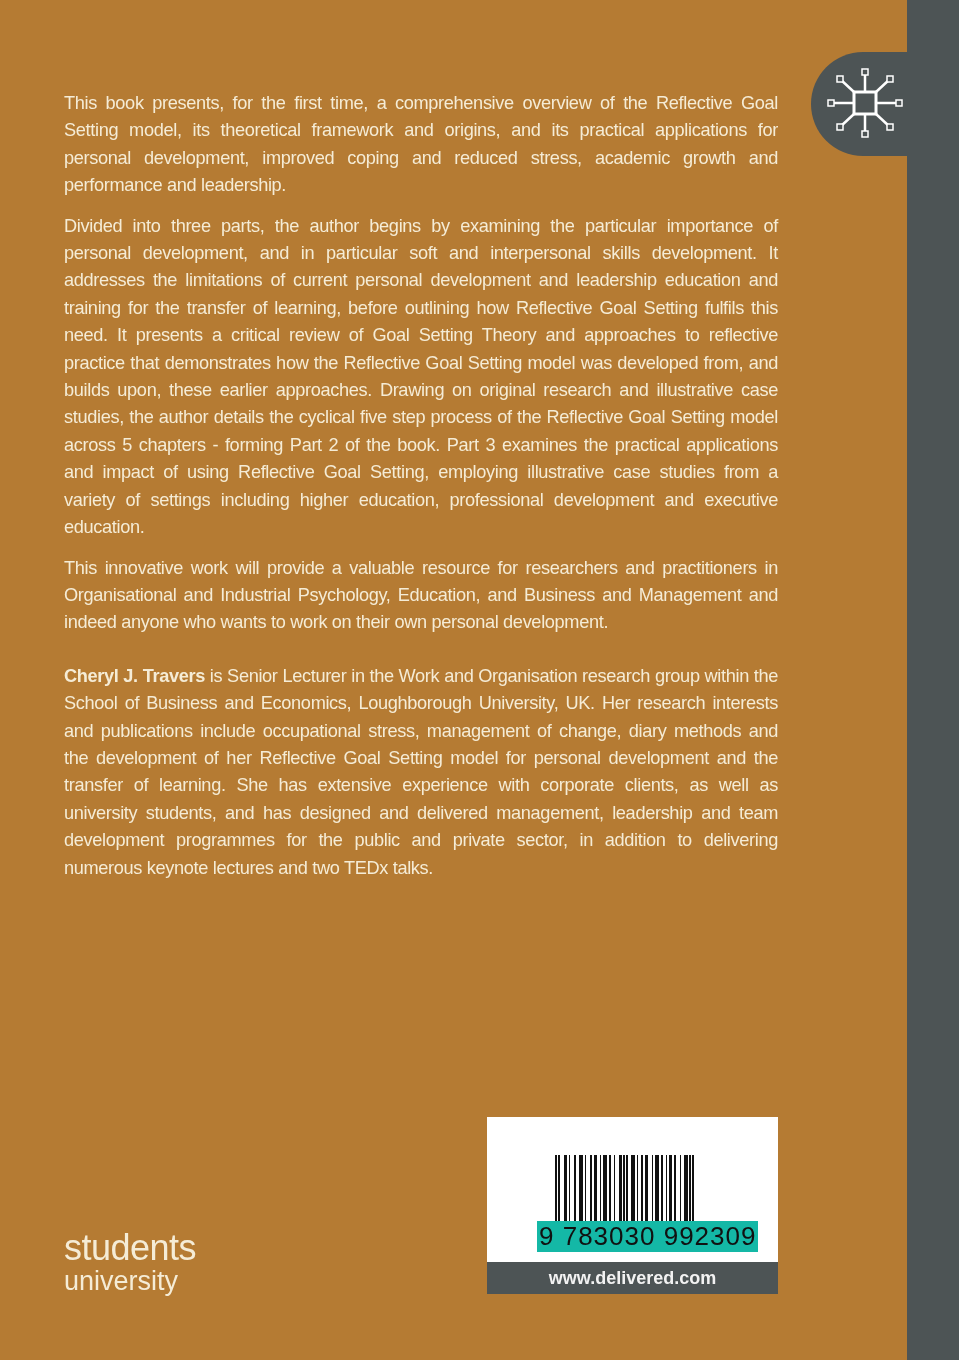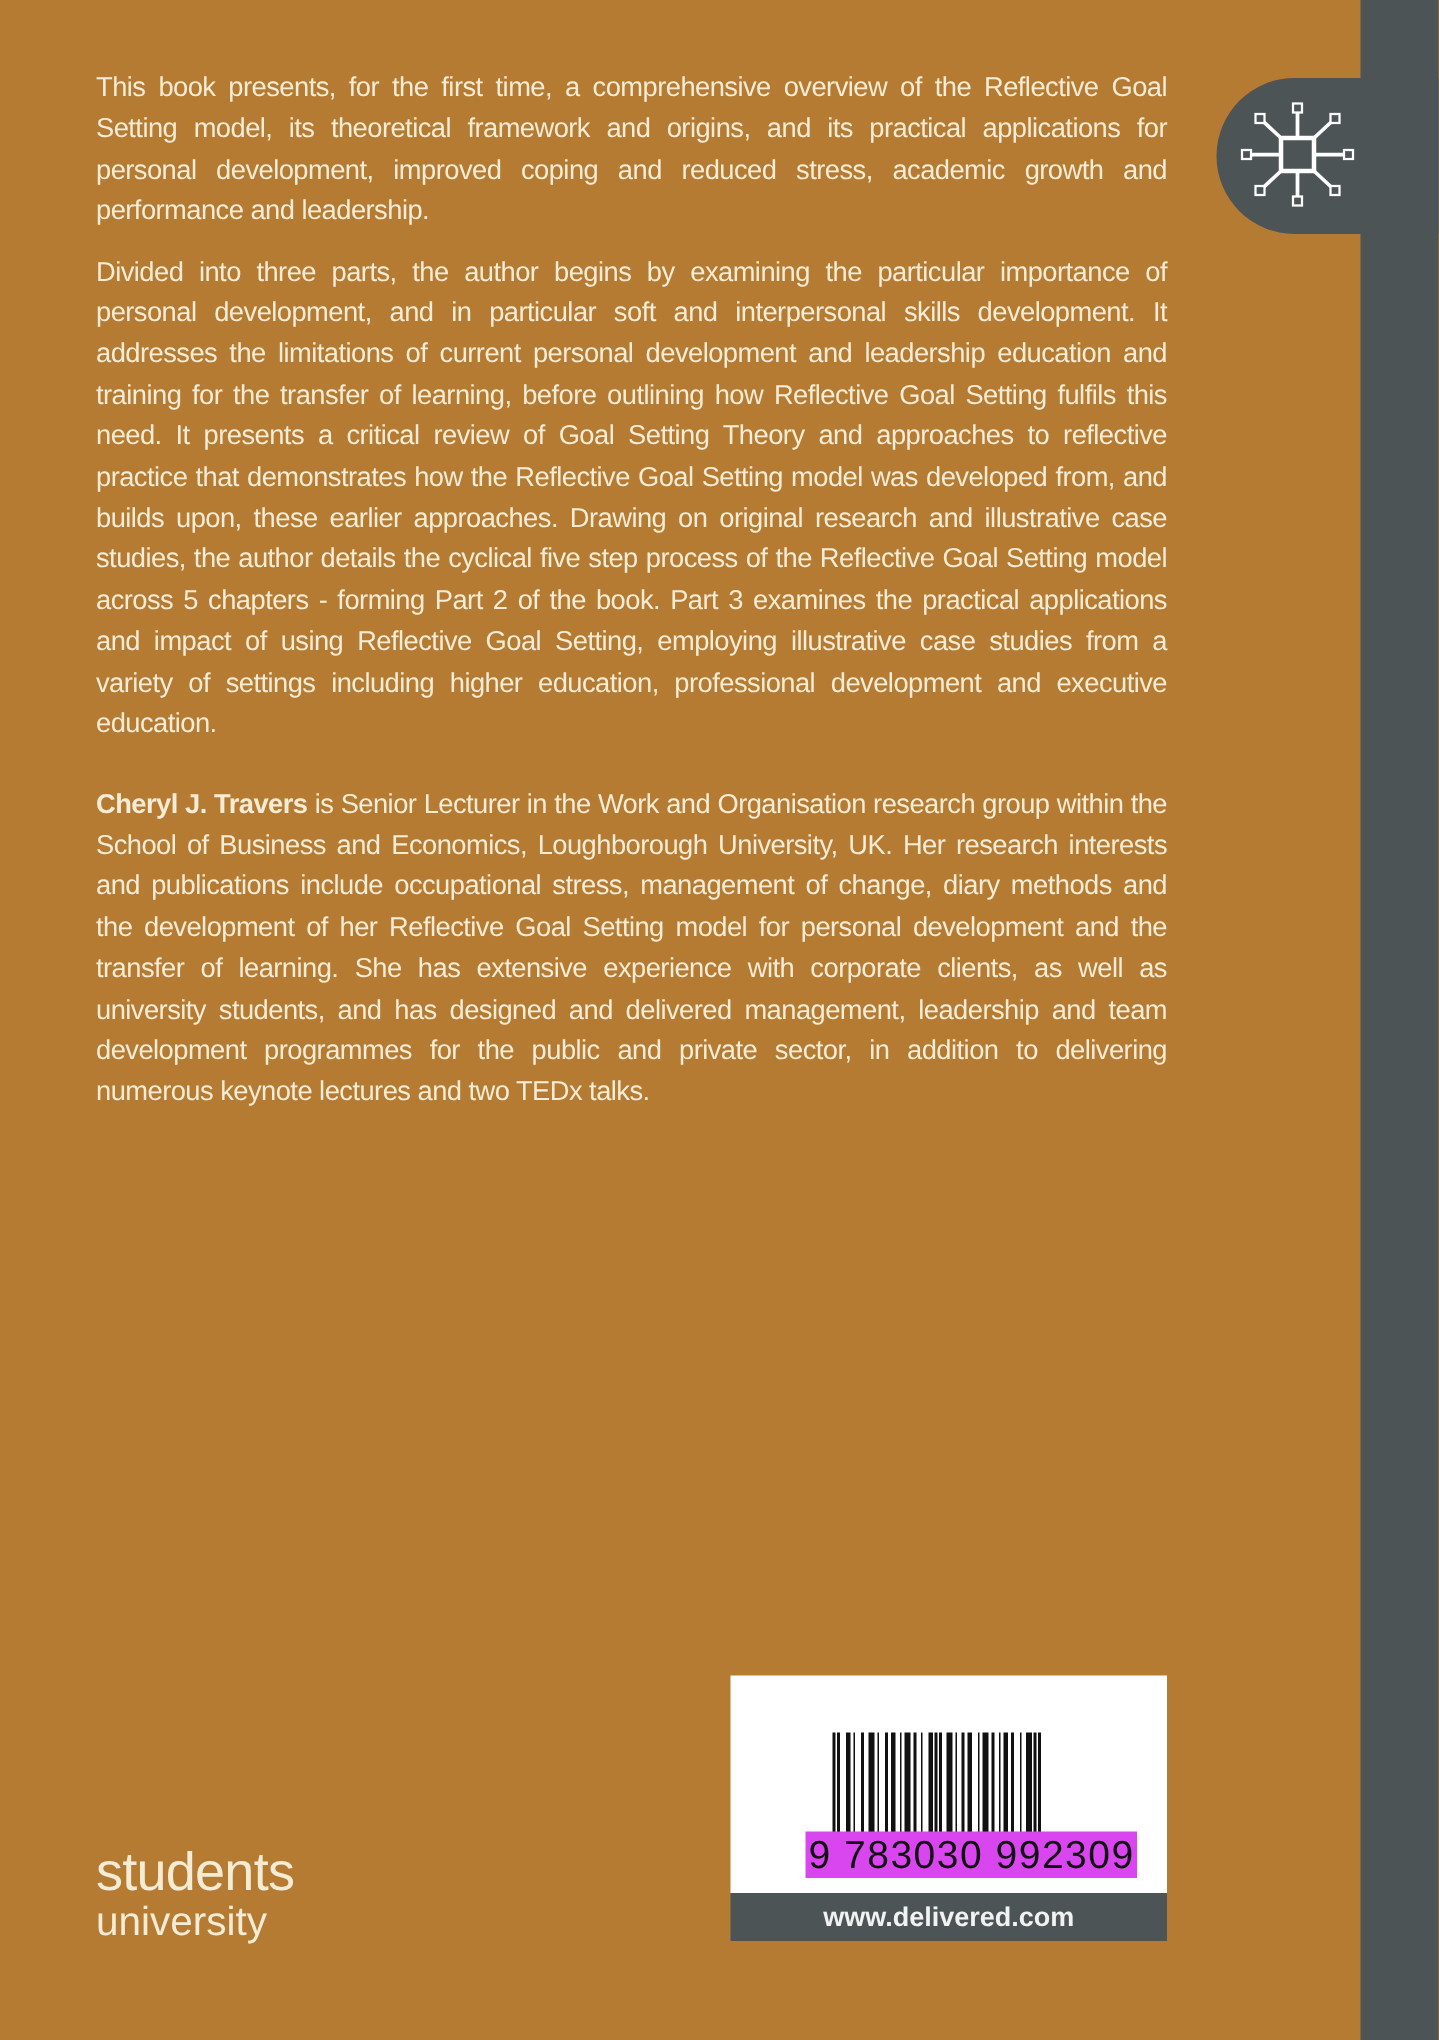--- a/index.html
+++ b/index.html
@@ -1,27 +1,27 @@
 <!DOCTYPE html>
 <html><head>
 <meta charset="utf-8">
 <style>
   html, body { margin:0; padding:0; }
   body { width:959px; height:1360px; position:relative; overflow:hidden; background:#b57b33; font-family:"Liberation Sans", sans-serif; }
   .spine { position:absolute; left:907px; top:0; width:52px; height:1360px; background:#4d5455; }
   .tab { position:absolute; left:811px; top:52px; width:148px; height:104px; background:#4d5455; border-radius:52px 0 0 52px; }
   .tab svg { position:absolute; left:14px; top:15px; }
-  .text { position:absolute; left:64px; width:714px; color:#f5ecd6; font-family:"Liberation Sans", sans-serif; font-size:18.2px; line-height:27.4px; text-align:justify; letter-spacing:-0.35px; }
+  .text { position:absolute; left:64px; width:714px; color:#f5ecd6; font-family:"Liberation Sans", sans-serif; font-size:18.2px; line-height:27.4px; text-align:justify; letter-spacing:-0.35px;margin-top:45px; }
   .text p { margin:0 0 13px 0; }
   .text b { font-weight:bold; }
   .barcode-box { position:absolute; left:487px; top:1117px; width:291px; height:145px; background:#ffffff; }
   .isbn-top { position:absolute; top:8px; left:0; width:100%; text-align:center; font-family:"DejaVu Sans Mono", monospace; font-size:15px; color:#111; letter-spacing:1px; }
   .bars { position:absolute; left:68px; top:38px; width:180px; height:90px; display:flex; align-items:stretch; }
   .bars span { display:block; height:100%; }
-  .isbn-bottom { position:absolute; left:50px; top:104px; font-family:"Liberation Sans", sans-serif; font-size:26px; color:#111; background:#d946ef; padding:0 2px; letter-spacing:1px; }
+  .isbn-bottom { position:absolute; left:50px; top:104px; font-family:"Liberation Sans", sans-serif; font-size:26px; color:#111; background:#14b8a6; padding:0 2px; letter-spacing:1px; }
   .url-bar { position:absolute; left:487px; top:1262px; width:291px; height:32px; background:#4d5455; color:#f2f2f2; font-family:"Liberation Sans", sans-serif; font-weight:bold; font-size:18px; text-align:center; line-height:32px; }
   .logo { position:absolute; left:64px; top:1230px; color:#f5ecd6; font-family:"Liberation Sans", sans-serif; }
   .logo .l1 { font-size:36px; line-height:36px; letter-spacing:-0.5px; }
   .logo .l2 { font-size:27px; line-height:30px; letter-spacing:0px; }
 </style>
 </head>
 <body>
 
 <div class="spine"></div>
 
@@ -47,20 +47,21 @@
       <rect x="62" y="9" width="6" height="6"></rect>
       <rect x="12" y="57" width="6" height="6"></rect>
       <rect x="62" y="57" width="6" height="6"></rect>
     </g>
   </svg>
 </div>
 
 <div class="text" style="top:45px;">
   <p>This book presents, for the first time, a comprehensive overview of the Reflective Goal Setting model, its theoretical framework and origins, and its practical applications for personal development, improved coping and reduced stress, academic growth and performance and leadership.</p>
   <p>Divided into three parts, the author begins by examining the particular importance of personal development, and in particular soft and interpersonal skills development. It addresses the limitations of current personal development and leadership education and training for the transfer of learning, before outlining how Reflective Goal Setting fulfils this need. It presents a critical review of Goal Setting Theory and approaches to reflective practice that demonstrates how the Reflective Goal Setting model was developed from, and builds upon, these earlier approaches. Drawing on original research and illustrative case studies, the author details the cyclical five step process of the Reflective Goal Setting model across 5 chapters - forming Part 2 of the book. Part 3 examines the practical applications and impact of using Reflective Goal Setting, employing illustrative case studies from a variety of settings including higher education, professional development and executive education.</p>
+  <p>This innovative work will provide a valuable resource for researchers and practitioners in Organisational and Industrial Psychology, Education, and Business and Management and indeed anyone who wants to work on their own personal development.</p>
   <p style="margin-top:26px;"><b>Cheryl J. Travers</b><span> is Senior Lecturer in the Work and Organisation research group within the School of Business and Economics, Loughborough University, UK. Her research interests and publications include occupational stress, management of change, diary methods and the development of her Reflective Goal Setting model for personal development and the transfer of learning. She has extensive experience with corporate clients, as well as university students, and has designed and delivered management, leadership and team development programmes for the public and private sector, in addition to delivering numerous keynote lectures and two TEDx talks.</span></p>
 </div>
 
 <div class="barcode-box">
   <div class="bars">
     <span style="width:2px;background:#111"></span>
       <span style="width:1px"></span>
       <span style="width:2px;background:#111"></span>
       <span style="width:4px"></span>
     <span style="width:3px;background:#111"></span>

